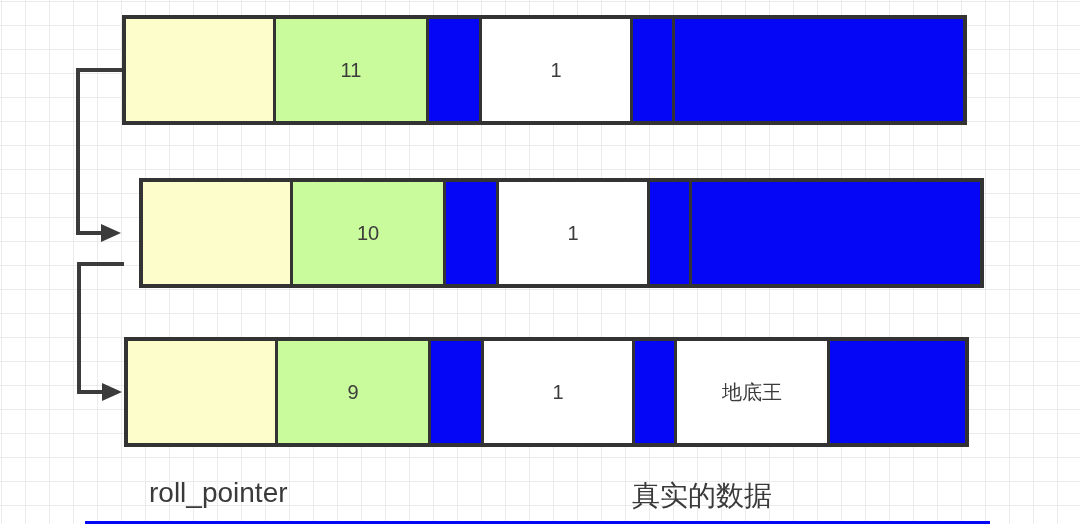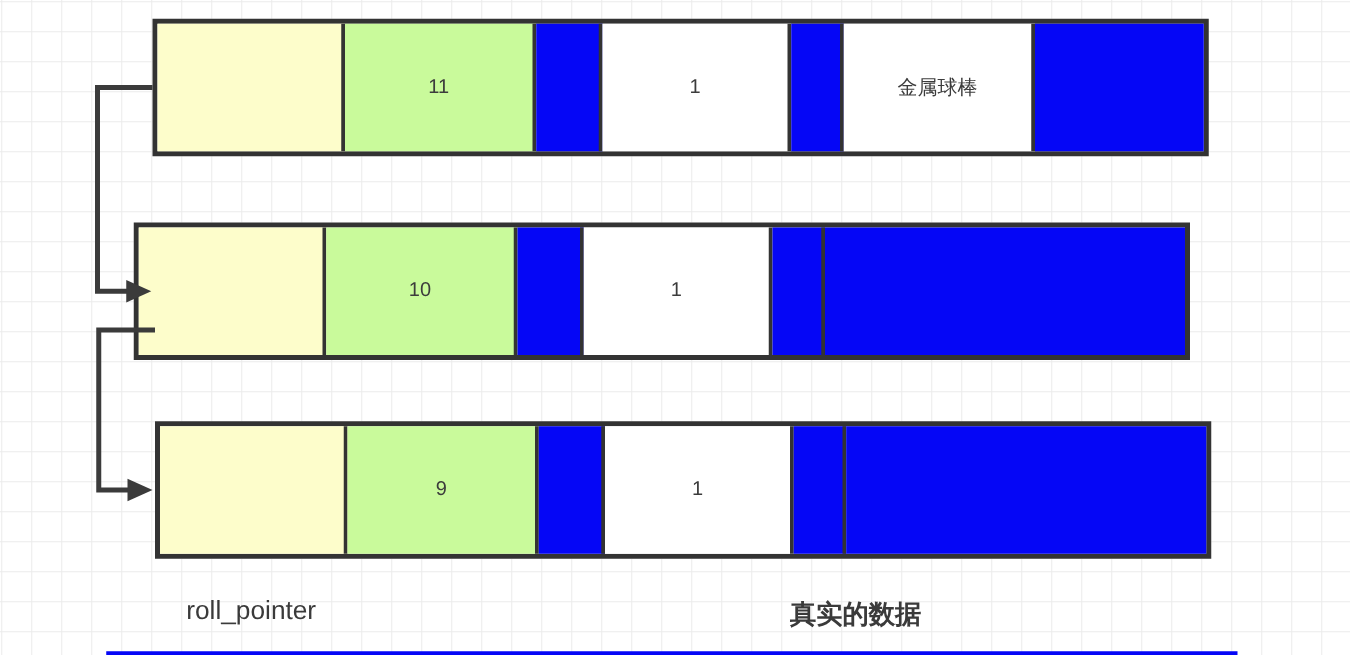--- a/index.html
+++ b/index.html
@@ -21,29 +21,29 @@
   .record-row {
     position: absolute;
     width: 845px;
     height: 110px;
     border: 4px solid var(--border);
     background: #fff;
     display: flex;
     align-items: stretch;
   }
   .row-1 { left: 122px; top: 15px; }
-  .row-2 { left: 107px; top: 178px; justify-content: center; }
+  .row-2 { left: 139px; top: 178px; justify-content: center; }
   .row-3 { left: 124px; top: 337px; }
 
   .cell {
     border-right: 3px solid var(--border);
     display: flex;
     align-items: center;
     justify-content: center;
-    font-size: 16px;
+    font-size: 20px;
     color: #3c3c3c;
     flex: 0 0 auto;
   }
   .cell:last-child { border-right: none; }
   .cell-rollptr  { width: 150px; background: var(--yellow); }
   .cell-trx      { width: 153px; background: var(--green); }
   .cell-sep-a    { width: 53px;  background: var(--blue); }
   .cell-field    { width: 151px; background: #ffffff; }
   .cell-sep-b    { width: 42px;  background: var(--blue); }
   .cell-data     { width: 153px; background: #ffffff; }
@@ -51,65 +51,65 @@
 
   .arrows-svg {
     position: absolute;
     left: 0; top: 0;
     width: 1080px; height: 524px;
     pointer-events: none;
   }
 
   .diagram-label {
     position: absolute;
-    font-size: 21px;
+    font-size: 28px;
     color: #3a3a3a;
     white-space: nowrap;
   }
   .label-rollptr { left: 149px; top: 477px; }
   .label-trx     { left: 290px; top: 477px; }
-  .label-data    { left: 632px; top: 477px; font-weight: bold; }
+  .label-data    { left: 632px; top: 477px; }
 
   .bottom-shape-edge {
     position: absolute;
     left: 85px; top: 521px;
     width: 905px; height: 3px;
     background: var(--blue);
   }
 </style>
 </head>
 <body>
 
 <div class="canvas">
 
   <div class="record-row row-1">
     <div class="cell cell-rollptr"></div>
     <div class="cell cell-trx">11</div>
     <div class="cell cell-sep-a"></div>
     <div class="cell cell-field">1</div>
     <div class="cell cell-sep-b"></div>
-    <div class="cell cell-data">金属球棒</div>
     <div class="cell cell-sep-c"></div>
   </div>
 
   <div class="record-row row-2">
     <div class="cell cell-rollptr"></div>
     <div class="cell cell-trx">10</div>
     <div class="cell cell-sep-a"></div>
     <div class="cell cell-field">1</div>
     <div class="cell cell-sep-b"></div>
     <div class="cell cell-sep-c"></div>
   </div>
 
   <div class="record-row row-3">
     <div class="cell cell-rollptr"></div>
     <div class="cell cell-trx">9</div>
     <div class="cell cell-sep-a"></div>
     <div class="cell cell-field">1</div>
     <div class="cell cell-sep-b"></div>
+    <div class="cell cell-data">地底王</div>
     <div class="cell cell-sep-c"></div>
   </div>
 
   <svg class="arrows-svg" viewBox="0 0 1080 524" xmlns="http://www.w3.org/2000/svg">
     <g stroke="#3b3b3b" stroke-width="4" fill="none">
       <path d="M 122 70 L 78 70 L 78 233 L 102 233"></path>
       <polygon points="101,224 121,233 101,242" fill="#3b3b3b" stroke="none"></polygon>
     </g>
     <g stroke="#3b3b3b" stroke-width="4" fill="none">
       <path d="M 124 264 L 79 264 L 79 392 L 103 392"></path>

